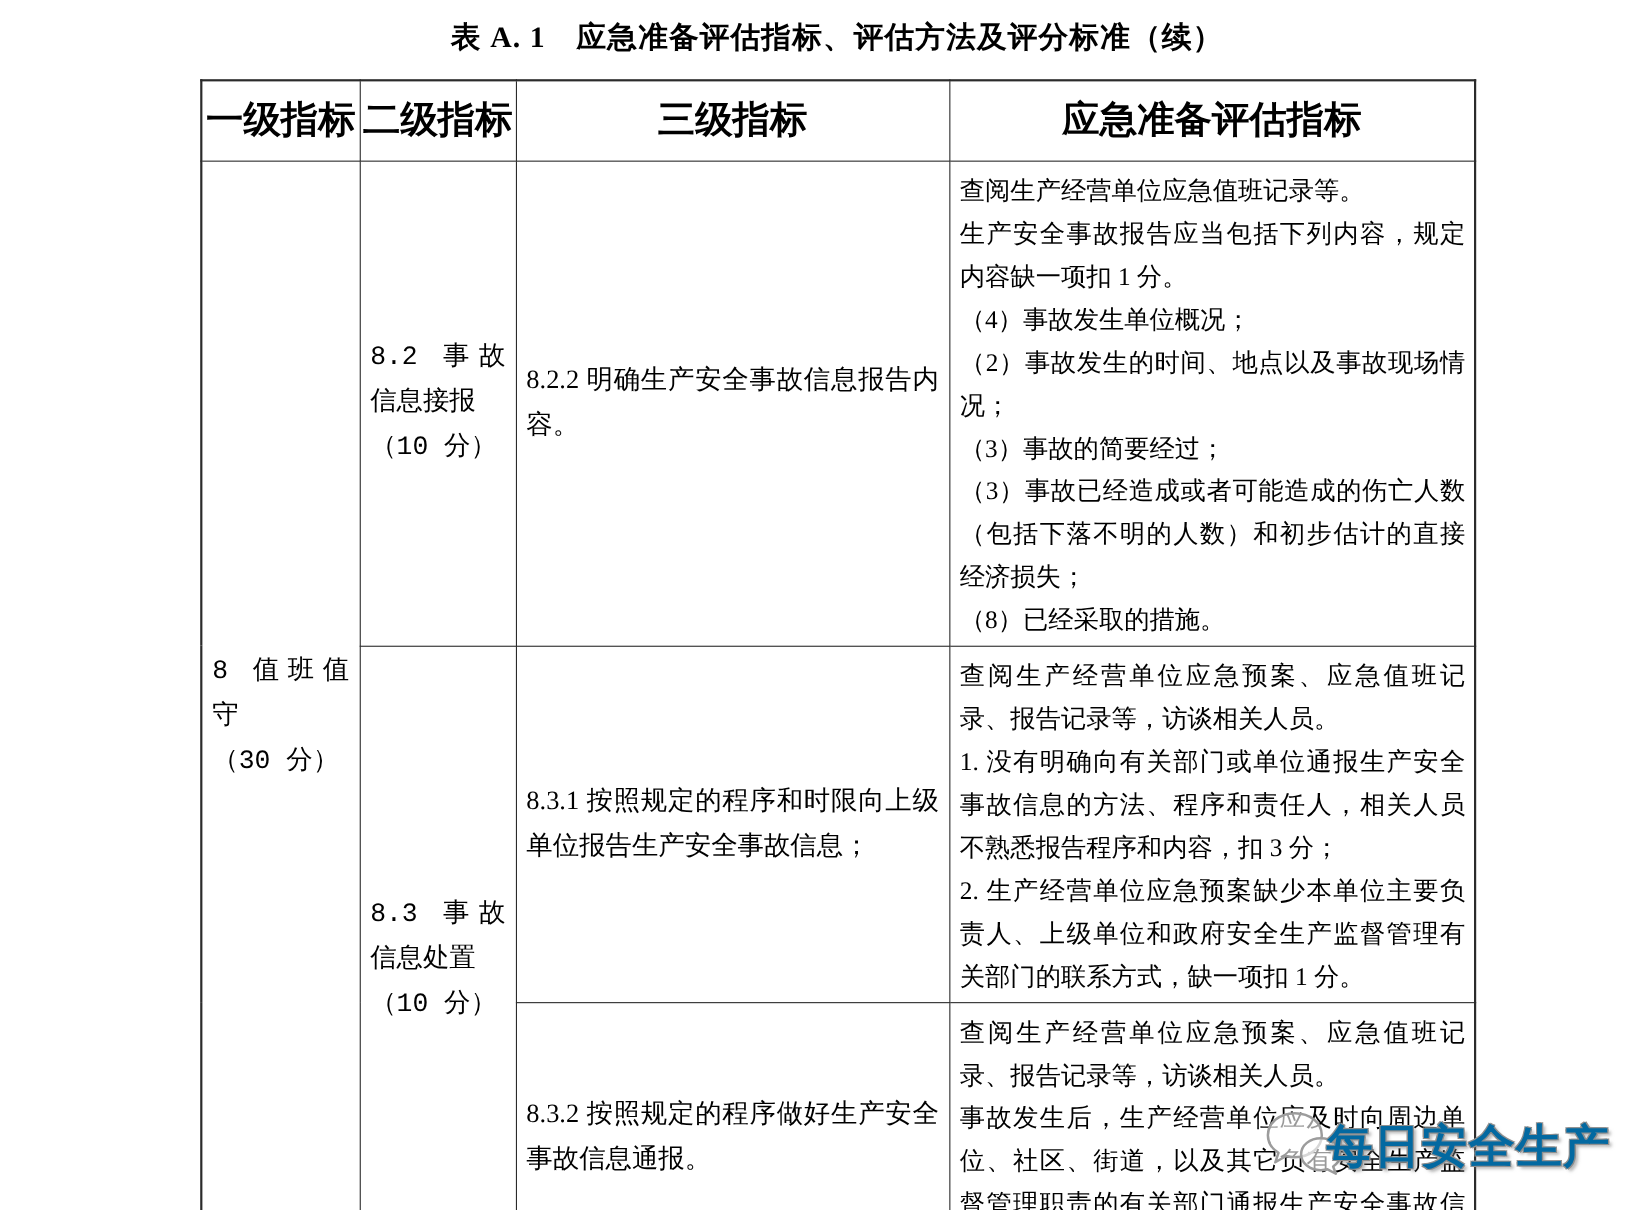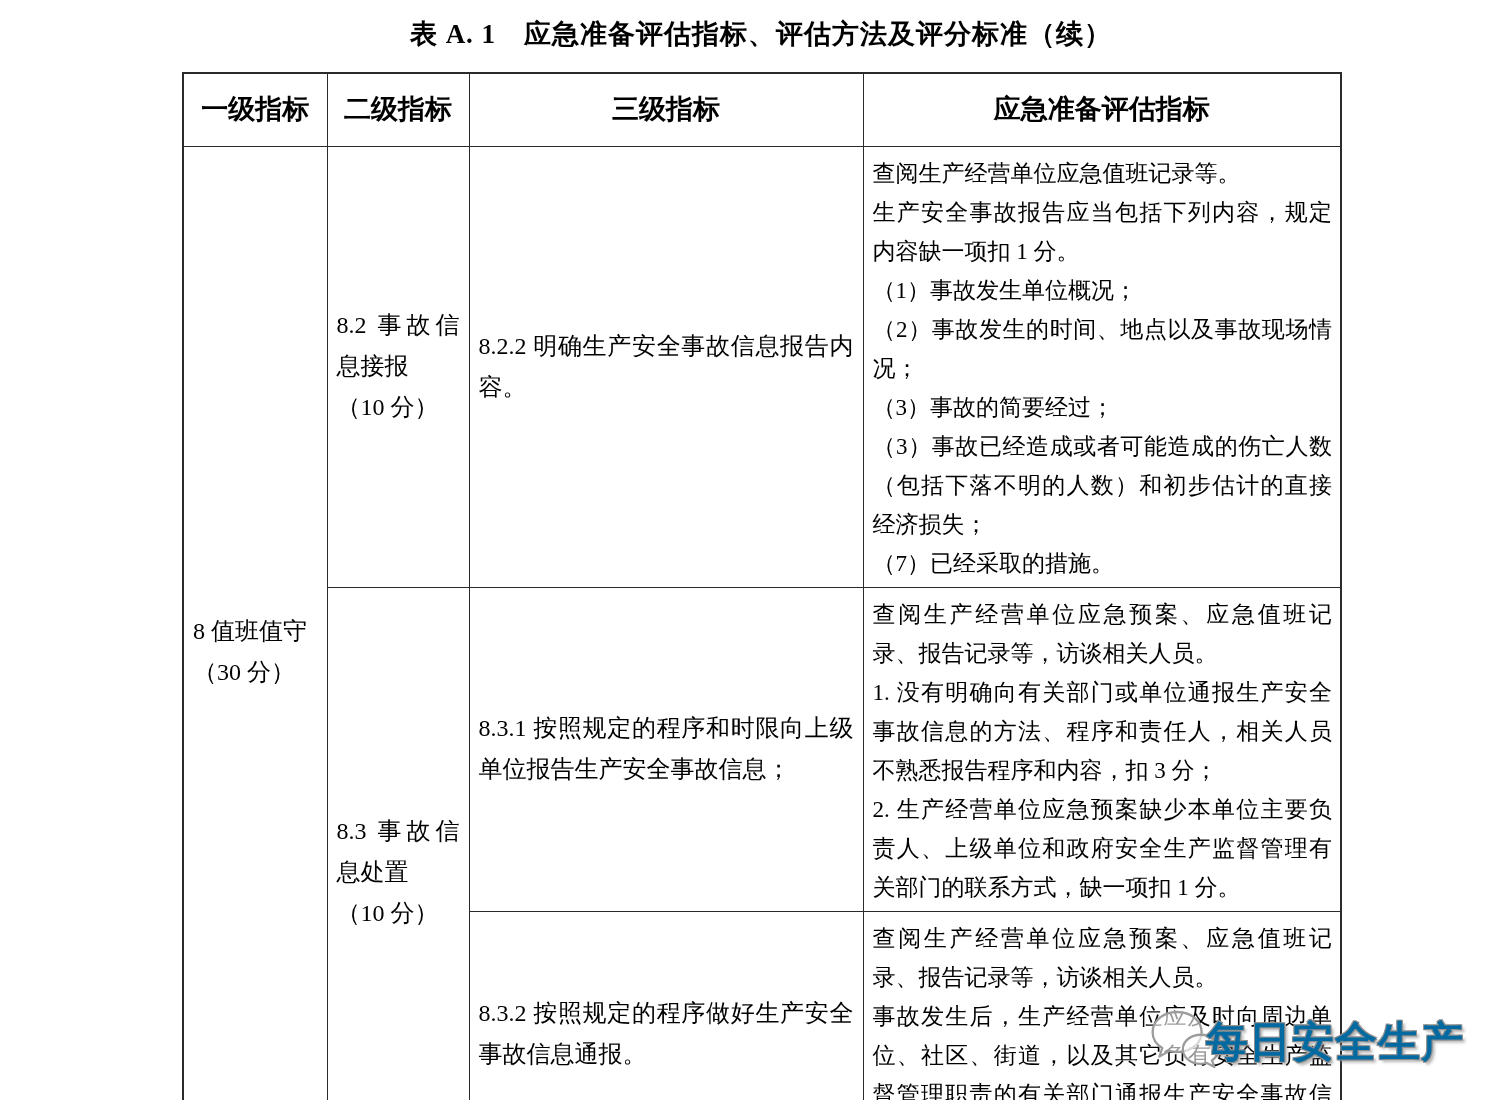--- a/index.html
+++ b/index.html
@@ -31,29 +31,29 @@
     border: 2px solid #2b2b2b;
   }
   .eval-table th, .eval-table td {
     border: 1px solid #2b2b2b;
     vertical-align: middle;
     font-size: 24px;
     line-height: 41px;
   }
   .eval-table th {
     font-weight: bold;
-    font-size: 27px;
+    font-size: 34px;
     text-align: center;
     height: 73px;
   }
   tr.row-1 { height: 392px; }
   tr.row-2 { height: 315px; }
   tr.row-3 { height: 230px; }
 
-  td.indicator-cell { padding: 4px 9px; text-align: justify; }
+  td.indicator-cell { padding: 4px 9px; text-align: justify; font-family: Liberation Mono, monospace; }
   td.level3-cell   { padding: 4px 9px; text-align: justify; }
 
   td.method-cell {
     vertical-align: top;
     padding: 7px 8px 4px 9px;
     font-size: 23px;
     line-height: 39px;
     text-align: justify;
   }
   .para { margin: 0; text-align: justify; }
@@ -108,25 +108,25 @@
             <div class="para">（30 分）</div>
           </td>
       <td class="indicator-cell">
             <div class="para">8.2 事故信息接报</div>
             <div class="para">（10 分）</div>
           </td>
       <td class="level3-cell">8.2.2 明确生产安全事故信息报告内容。</td>
       <td class="method-cell">
             <div class="para">查阅生产经营单位应急值班记录等。</div>
             <div class="para">生产安全事故报告应当包括下列内容，规定内容缺一项扣 1 分。</div>
-            <div class="para">（1）事故发生单位概况；</div>
+            <div class="para">（4）事故发生单位概况；</div>
             <div class="para">（2）事故发生的时间、地点以及事故现场情况；</div>
             <div class="para">（3）事故的简要经过；</div>
             <div class="para">（3）事故已经造成或者可能造成的伤亡人数（包括下落不明的人数）和初步估计的直接经济损失；</div>
-            <div class="para">（7）已经采取的措施。</div>
+            <div class="para">（8）已经采取的措施。</div>
           </td>
     </tr>
     <tr class="row-2">
       <td class="indicator-cell" rowspan="2">
             <div class="para">8.3 事故信息处置</div>
             <div class="para">（10 分）</div>
           </td>
       <td class="level3-cell">8.3.1 按照规定的程序和时限向上级单位报告生产安全事故信息；</td>
       <td class="method-cell">
             <div class="para">查阅生产经营单位应急预案、应急值班记录、报告记录等，访谈相关人员。</div>

